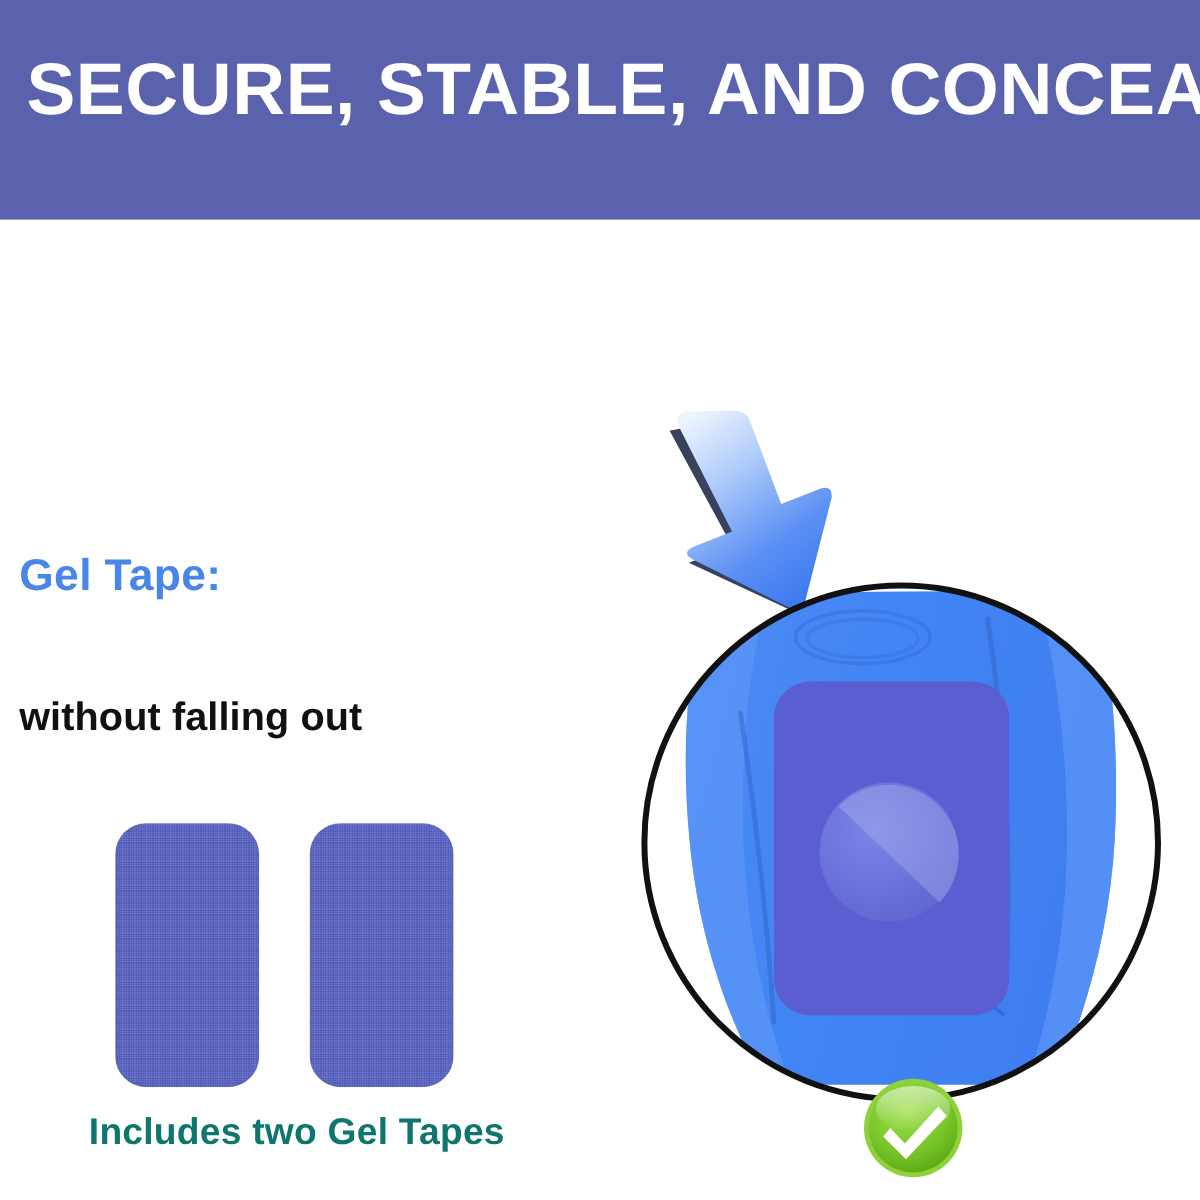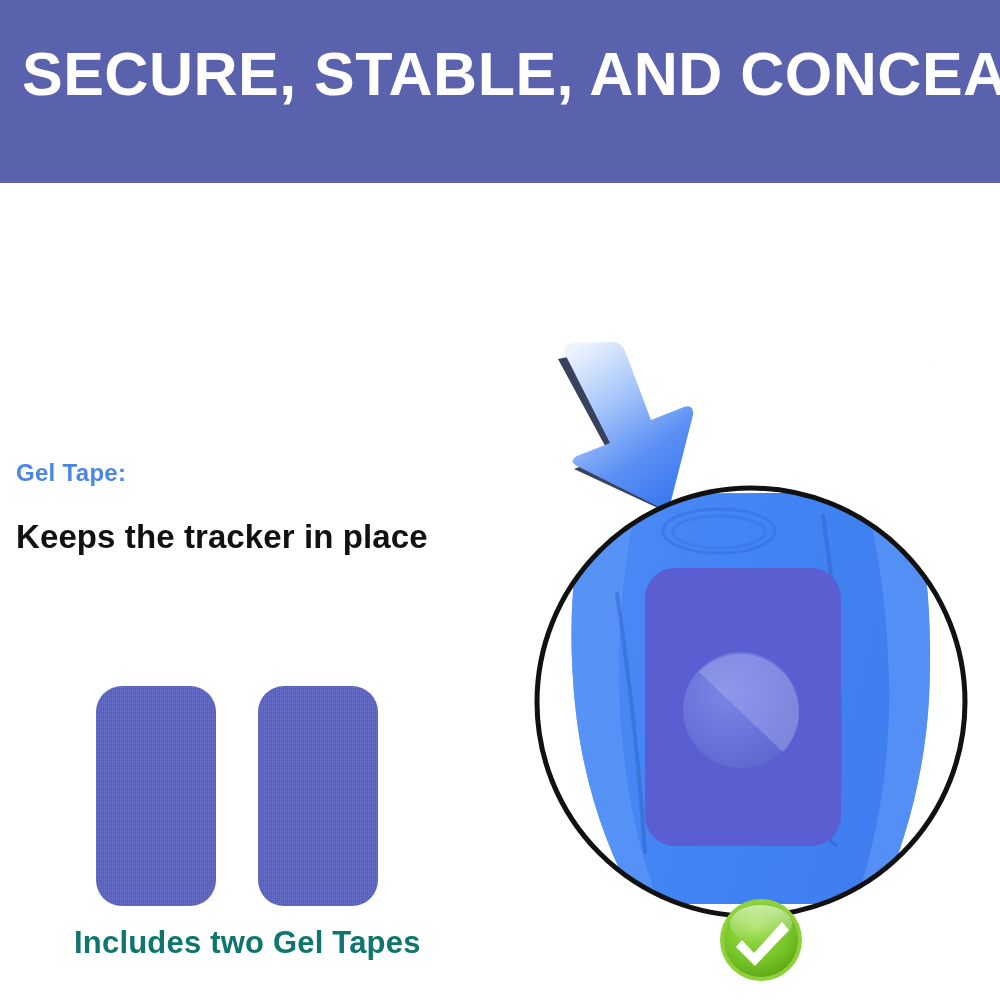--- a/index.html
+++ b/index.html
@@ -60,21 +60,21 @@
     height: 190px;
   }
 
   
   #gel-tape-heading {
     position: absolute;
     left: 16px;
     top: 459px;
     font-family: "Liberation Sans", sans-serif;
     font-weight: bold;
-    font-size: 24px;
+    font-size: 37px;
     color: #4a86e8;
     letter-spacing: 0.3px;
   }
   #desc-line-1 {
     position: absolute;
     left: 16px;
     top: 518px;
     font-family: "Liberation Sans", sans-serif;
     font-weight: bold;
     font-size: 33px;
@@ -193,21 +193,21 @@
     </defs>
 
     <path d="M 24,16 L 74,6 L 110,86 L 145,72 L 126,166 L 40,126 L 76,112 Z" fill="#16213f" opacity="0.85" transform="translate(-4,5)"></path>
 
     <path d="M 26,14 Q 26,6 36,5 L 74,4 Q 84,4 87,13 L 113,82 L 146,69
              Q 156,66 155,77 L 133,163 Q 131,173 121,169 L 39,128
              Q 30,123 39,118 L 72,105 Z" fill="url(#arrowGrad)"></path>
   </svg>
 
   <div id="gel-tape-heading">Gel Tape:</div>
-  <div id="desc-line-1">Keeps the tracker in place</div>
+  <div id="desc-line-2">without falling out</div>
 
   <div id="gel-tape-swatch-1" class="gel-tape-swatch"></div>
   <div id="gel-tape-swatch-2" class="gel-tape-swatch"></div>
 
   <div id="gel-tape-caption">Includes two Gel Tapes</div>
 
   <svg id="magnifier-circle" viewBox="0 0 436 436">
     <defs>
       <clipPath id="circleClip">
         <circle cx="218" cy="218" r="214"></circle>

